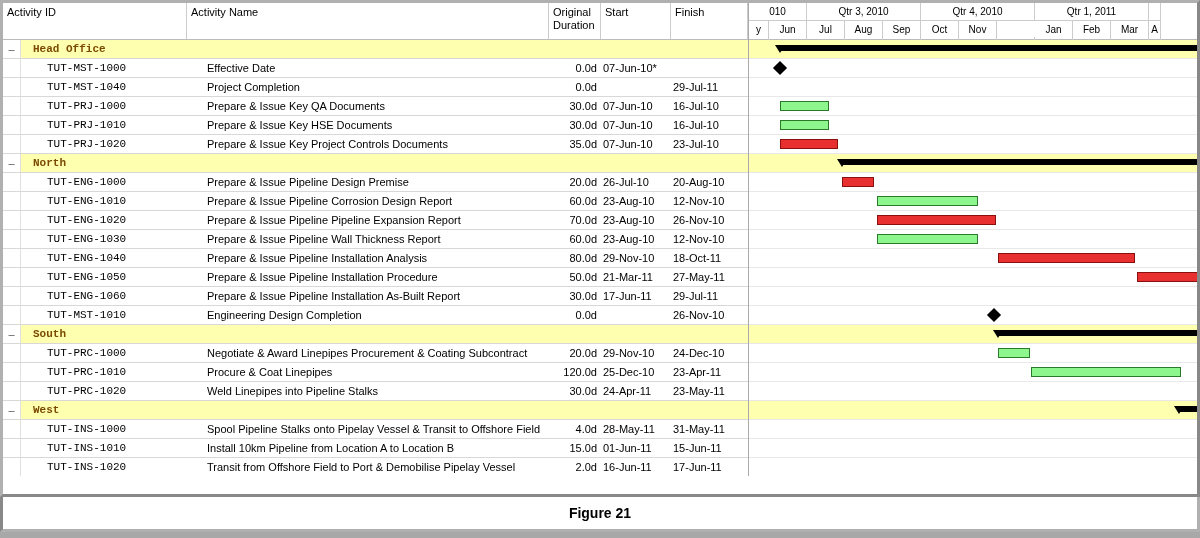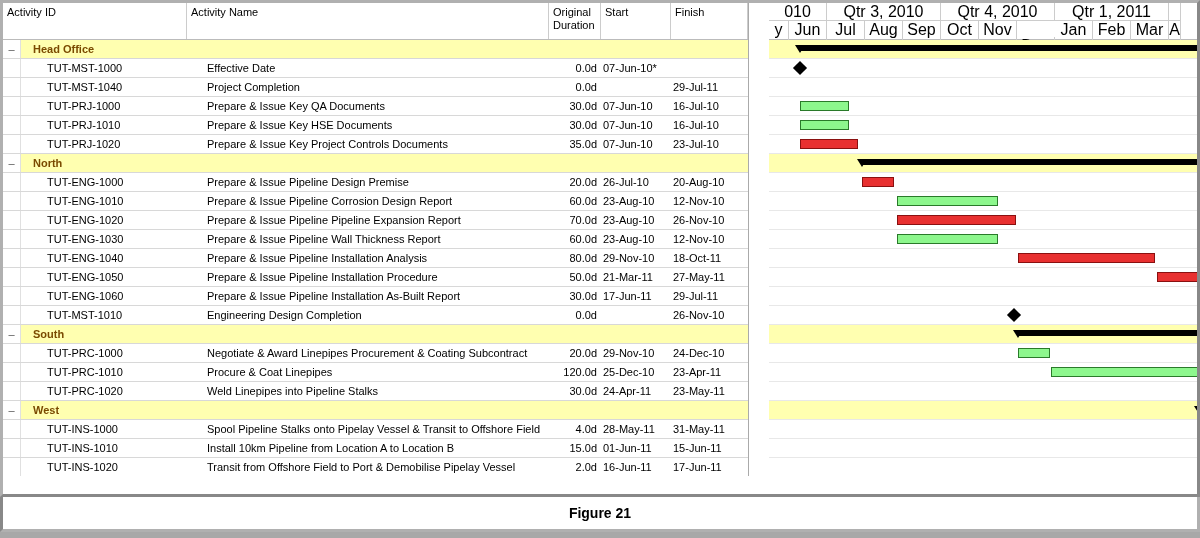--- a/index.html
+++ b/index.html
@@ -34,21 +34,21 @@
     border-bottom: 1px solid #bbb;
     font-size: 11px;
     background: #fff;
   }
   .top-meta > div {
     padding: 2px 4px;
     border-right: 1px solid #bbb;
   }
   .top-meta .layout-cell { width: 445px; }
   .top-meta .filter-cell { flex: 1; }
-  .content-row { display: flex; height: calc(100% - 18px); gap: 20px; }
+  .content-row { display: flex; height: calc(100% - 18px); }
   .left-pane {
     width: 746px;
     border-right: 1px solid #aaa;
     overflow: hidden;
     display: flex;
     flex-direction: column;
   }
   .gantt-pane {
     flex: 1;
     overflow: hidden;
@@ -94,21 +94,21 @@
   .c-exp {
     width: 18px;
     text-align: center;
     border-right: 1px solid #e0e0e0;
     color: #555;
     font-weight: normal;
     cursor: pointer;
     background: #fff;
   }
   .row.group .c-exp { background: #fff; }
-  .c-id { width: 166px; padding-left: 26px; }
+  .c-id { width: 166px; padding-left: 26px; font-family: Liberation Mono, monospace; }
   .row.group .c-id { padding-left: 12px; }
   .c-name { width: 362px; padding-left: 20px; }
   .row.group .c-name { padding-left: 4px; }
   .c-dur { width: 52px; text-align: right; padding-right: 4px; }
   .c-start { width: 70px; padding-left: 2px; }
   .c-finish { flex: 1; padding-left: 2px; }
   
   .gantt-headers {
     height: 37px;
     border-bottom: 1px solid #bbb;
@@ -116,21 +116,21 @@
     flex-direction: column;
   }
   .quarter-row, .month-row {
     display: flex;
     flex: 1;
   }
   .quarter-row > div, .month-row > div {
     border-right: 1px solid #ccc;
     border-bottom: 1px solid #ccc;
     text-align: center;
-    font-size: 16px;
+    font-size: 10px;
     line-height: 17px;
     overflow: hidden;
   }
   .month-row > div { border-bottom: none; }
   .gantt-body {
     position: relative;
     overflow: hidden;
   }
   .gantt-row {
     height: 19px;

